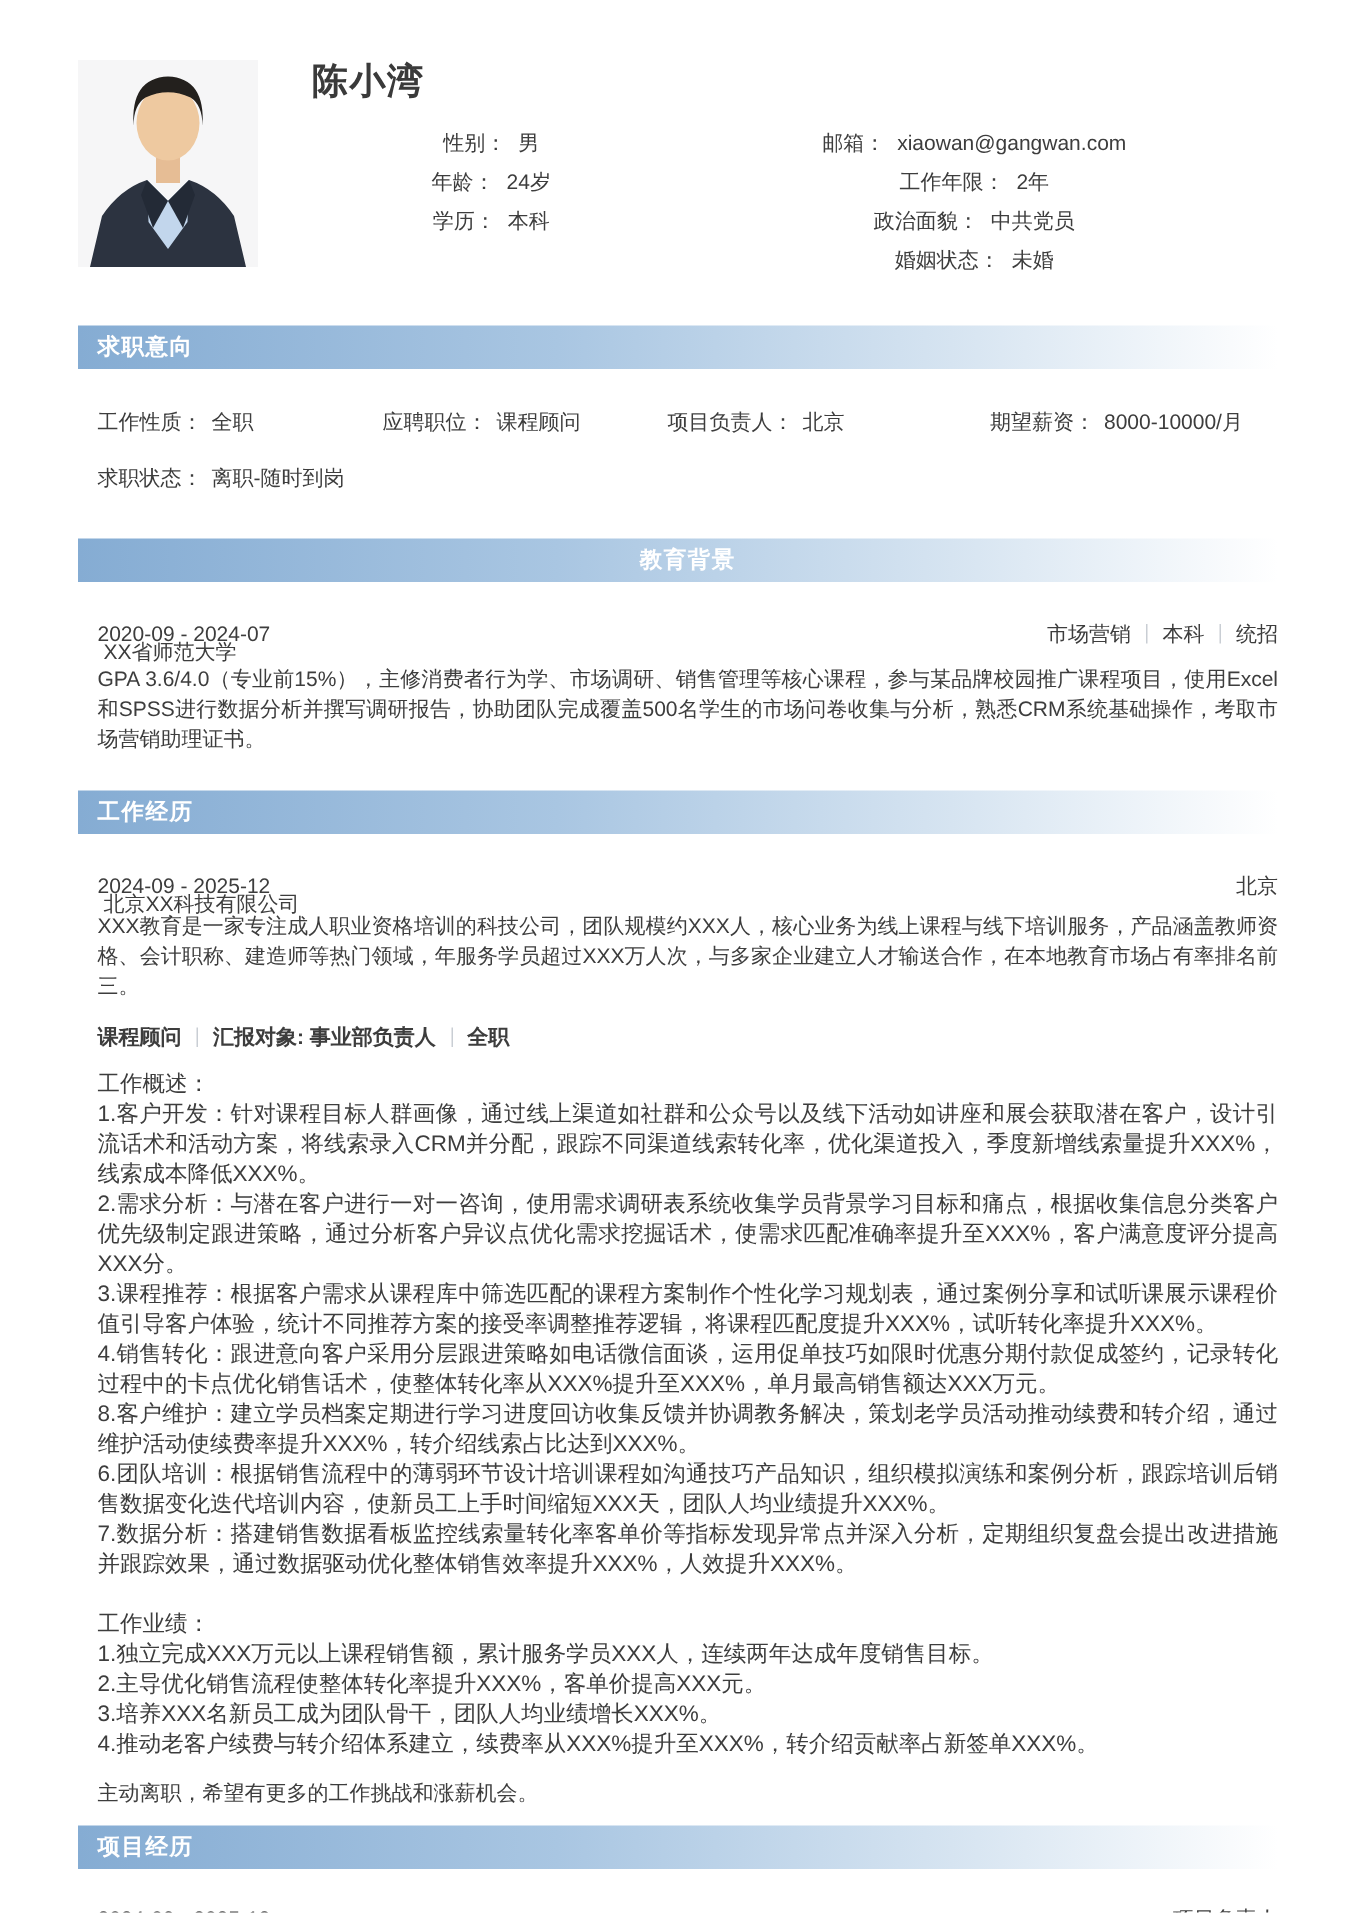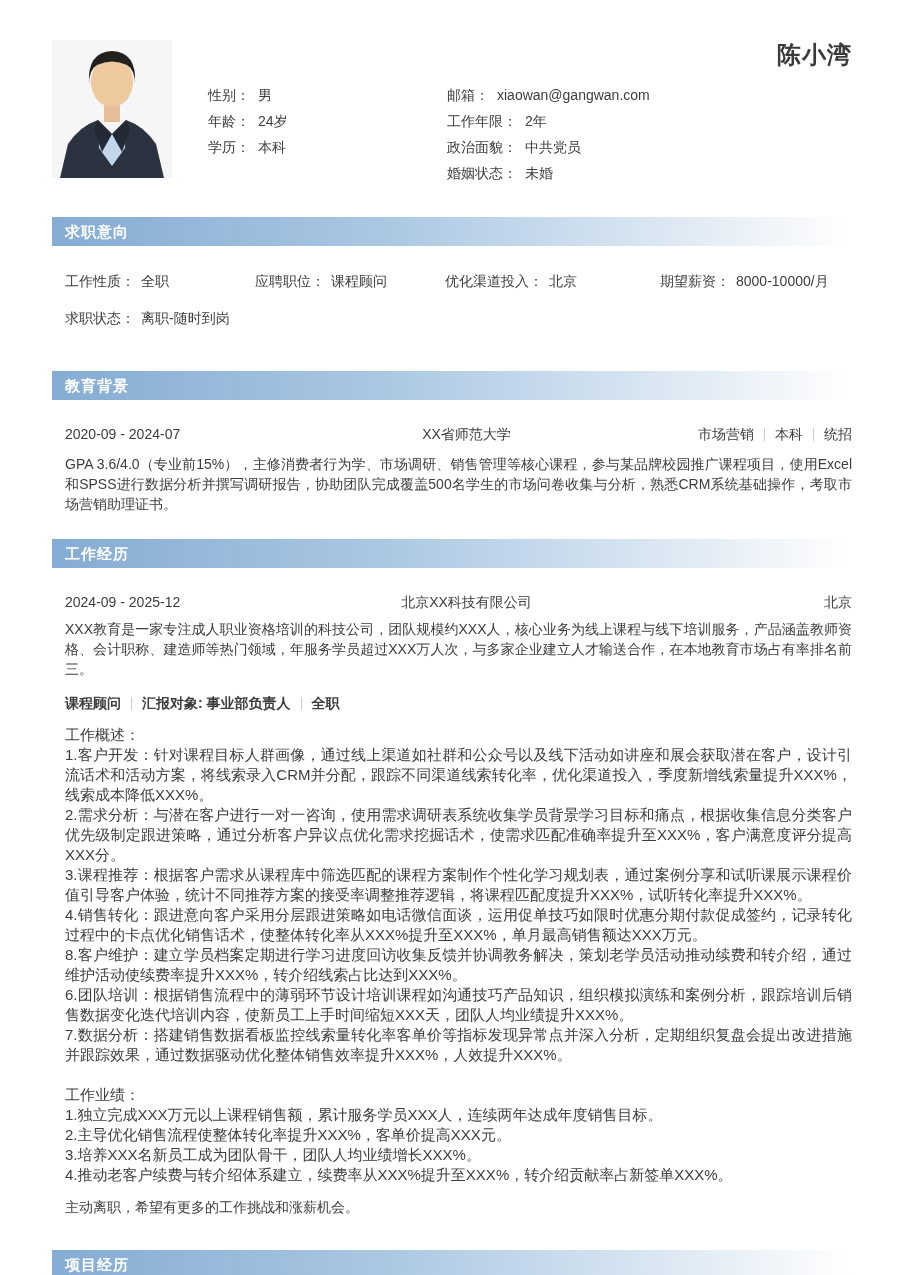--- a/index.html
+++ b/index.html
@@ -5,65 +5,65 @@
   * { margin:0; padding:0; box-sizing:border-box; }
   html,body { width:900px; height:1275px; background:#ffffff; overflow:hidden; }
   body { font-family:"Liberation Sans","DejaVu Sans",sans-serif; color:#3d3d3d; }
   .page { width:900px; height:1275px; padding:0 48px 0 52px; overflow:hidden; }
 
   
   .top { display:flex; margin-top:40px; }
   .photo { width:120px; height:138px; flex:none; overflow:hidden; }
   .photo svg { display:block; }
   .identity { margin-left:36px; flex:1; }
-  .name { font-size:24px; font-weight:bold; color:#3a3a3a; letter-spacing:1px; line-height:30px;text-align:right; }
+  .name { font-size:24px; font-weight:bold; color:#3a3a3a; letter-spacing:1px; line-height:30px; }
   .info-grid { display:flex; margin-top:12px; }
   .info-col.left  { width:239px; }
   .info-col.right { flex:1; }
-  .info-row { height:26px; line-height:26px; font-size:14px; white-space:nowrap; }
+  .info-row { height:26px; line-height:26px; font-size:14px; white-space:nowrap;text-align:center; }
   .info-row .val { margin-left:8px; }
 
   
   .section-bar { height:29px; line-height:29px; padding-left:13px;
     background:linear-gradient(90deg,#85acd3 0%,#a9c6e2 40%,#d9e6f2 75%,#ffffff 100%);
     color:#ffffff; font-size:15px; font-weight:bold; letter-spacing:1px; }
 
   .content { padding-left:13px; }
 
   
   .fields { display:flex; font-size:14px; line-height:18px; }
   .field .val { margin-left:6px; }
   .fw1 { width:190px; } .fw2 { width:190px; } .fw3 { width:215px; }
   .intent1 { margin-top:26px; }
   .intent2 { margin-top:19px; }
 
   
   .meta-row { position:relative; display:flex; justify-content:space-between;
     font-size:14px; line-height:18px; }
-  .meta-row .c { position:absolute; left:16px; right:0; text-align:center; }
+  .meta-row .c { position:absolute; left:4px; right:0; text-align:left;margin-top:12px; }
   .meta-row .l, .meta-row .r { position:relative; z-index:1; background:transparent; }
 
   .sep { display:inline-block; width:1px; height:13px; background:#c9ced4;
     margin:0 10px; vertical-align:-2px; }
 
   .para { font-size:14px; line-height:20px; text-align:justify; }
   .line { font-size:15px; line-height:20px; text-align:justify; }
 
   .bar-intent  { margin-top:31px; }
-  .bar-edu     { margin-top:44px; }
+  .bar-edu     { margin-top:32px;text-align:center; }
   .edu-meta    { margin-top:25px; }
   .edu-para    { margin-top:11px; }
   .bar-work    { margin-top:25px; }
   .work-meta   { margin-top:25px; }
   .work-intro  { margin-top:8px; }
   .position-row{ margin-top:14px; font-size:14px; line-height:20px;font-weight:bold; }
   .overview    { margin-top:12px; }
   .achievements{ margin-top:20px; }
   .leave       { margin-top:12px; }
-  .bar-project { margin-top:33px; }
+  .bar-project { margin-top:12px; }
   .project-meta{ margin-top:24px; }
 </style>
 </head>
 <body>
 
 <div class="page">
 
   <div class="top">
     <div class="photo">
       <svg width="120" height="138" viewBox="0 0 120 138" xmlns="http://www.w3.org/2000/svg">
@@ -95,21 +95,21 @@
     </div>
   </div>
 
   <div class="section-bar bar-intent">
     <span>求职意向</span>
   </div>
   <div class="content">
     <div class="fields intent1">
       <span class="field fw1"><span>工作性质：</span><span class="val">全职</span></span>
       <span class="field fw2"><span>应聘职位：</span><span class="val">课程顾问</span></span>
-      <span class="field fw3"><span>优化渠道投入：</span><span class="val">北京</span></span>
+      <span class="field fw3"><span>项目负责人：</span><span class="val">北京</span></span>
       <span class="field"><span>期望薪资：</span><span class="val">8000-10000/月</span></span>
     </div>
     <div class="fields intent2">
       <span class="field"><span>求职状态：</span><span class="val">离职-随时到岗</span></span>
     </div>
   </div>
 
   <div class="section-bar bar-edu">
     <span>教育背景</span>
   </div>

